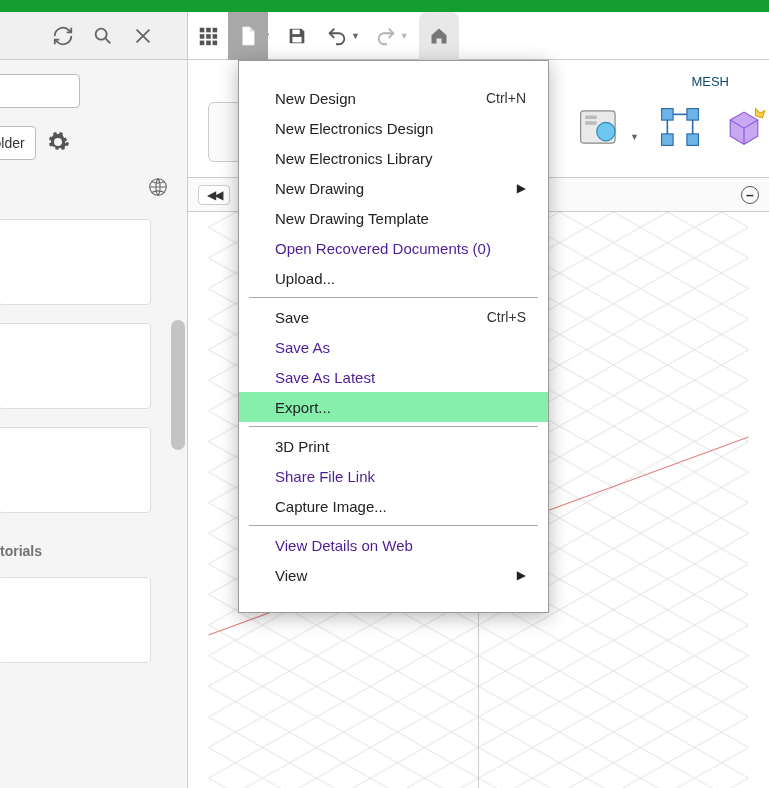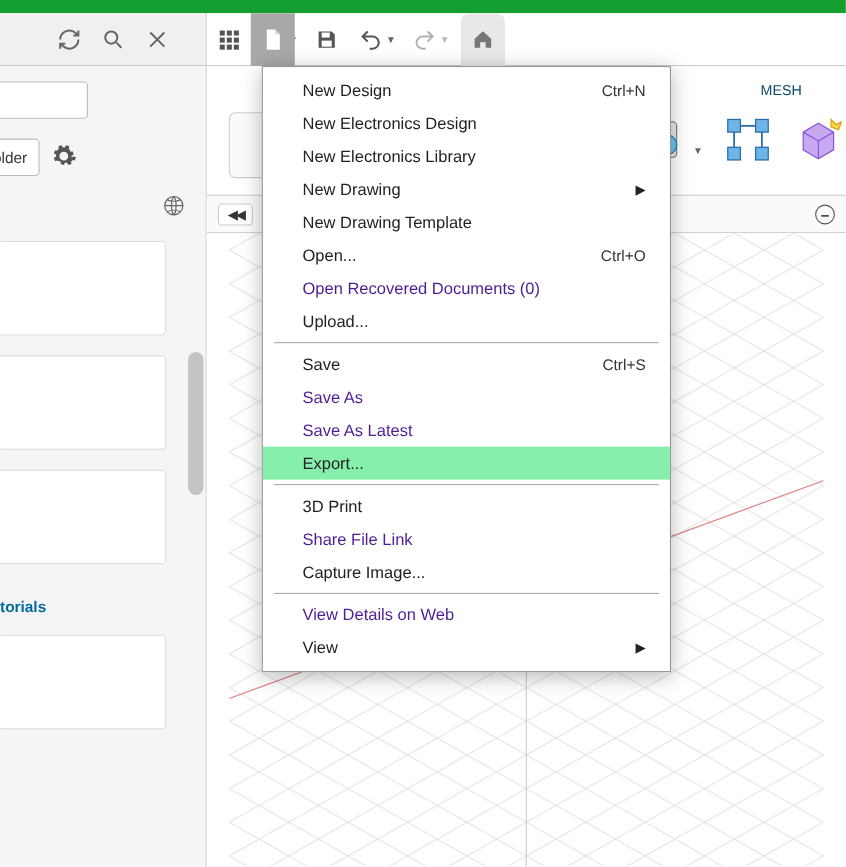--- a/index.html
+++ b/index.html
@@ -20,42 +20,42 @@
   .main { display: flex; height: calc(788px - 60px); }
   .sidebar { width: 188px; background: #f5f5f5; border-right: 1px solid #ccc; position: relative; padding: 14px 10px 0 0; }
   .sb-input { width: 120px; margin-left: -40px; background: #fff; border: 1px solid #bbb; border-radius: 4px; padding: 8px 10px; color: #555; }
   .sb-row { display: flex; align-items: center; margin-top: 18px; gap: 10px; margin-left: -40px; }
   .sb-btn { background: #fff; border: 1px solid #bbb; border-radius: 4px; padding: 8px 10px; color: #333; cursor: pointer; }
   .sb-gear { color: #555; }
   .sb-globe { text-align: right; padding-right: 8px; margin-top: 16px; color: #666; }
   .scrollthumb { position: absolute; right: 2px; top: 260px; width: 14px; height: 130px; background: #c4c4c4; border-radius: 7px; }
 
   .card { background:#fff; border:1px solid #ddd; border-radius:4px; height:86px; margin: 18px 26px 0 -2px; }
-  .section-label { margin: 30px 2px 0 0; font-weight: bold; color: #0369a1; }
+  .section-label { margin: 30px 2px 0 0; font-weight: bold; color: #737373; }
 
   .canvaswrap { flex: 1; position: relative; background: #fff; }
   .ribbon { height: 118px; border-bottom: 1px solid #ccc; position: relative; }
   .ribbon-label { position: absolute; top: 14px; font-size: 13px; color: #0c4a6e; }
   .mesh-lbl { right: 40px; }
   .ribbon-icons { position: absolute; top: 44px; right: 2px; display: flex; gap: 18px; align-items:center; }
   .rib-icon { width: 46px; height: 46px; display:flex; align-items:center; justify-content:center; }
   .caret-small { font-size:9px; color:#666; margin-left:-10px; align-self:flex-end; margin-bottom:8px;}
   .sketch-box { position:absolute; left:20px; top:42px; width:60px; height:60px; border:1px solid #ccc; border-radius:6px; background:#fafafa; }
 
   .subbar { height: 34px; border-bottom: 1px solid #ccc; display:flex; align-items:center; padding: 0 10px; gap:12px; background:#fafafa;}
   .subbar .pill { background:#fff; border:1px solid #ccc; border-radius:4px; padding:2px 8px; display:flex; gap:4px; }
   .subbar .rew { font-size:12px; letter-spacing:-2px; }
 
   .canvas { position:absolute; left:0; top:152px; right:0; bottom:0; overflow:hidden; background:#fff; }
   .canvas svg { width:100%; height:100%; }
 
   .tri-marker { position:absolute; left:32px; top:160px; font-size:12px; color:#333; }
 
   
-  .menu { position: absolute; left: 238px; top: 60px; width: 372px; background: #fff; border: 1px solid #999; box-shadow: 0 4px 18px rgba(0,0,0,0.28); z-index: 50; padding: 6px 0; }
+  .menu { position: absolute; left: 238px; top: 60px; width: 311px; background: #fff; border: 1px solid #999; box-shadow: 0 4px 18px rgba(0,0,0,0.28); z-index: 50; padding: 22px 0; }
   .menu-item { display:flex; align-items:center; justify-content:space-between; padding: 6px 22px 6px 36px; color:#222; cursor:pointer; height:30px; font-size:15px; }
   .menu-item.disabled { color:#4c1d95; cursor:default; }
   .menu-item.hover { background:#86efac; }
   .menu-item .arrow { font-size:12px; }
   .menu-sep { height:1px; background:#aaa; margin: 4px 10px; }
   .menu-short { color:#333; font-size:14px; }
 
   
   .nodes rect{ fill:#6fb4e8; stroke:#2b6da8; stroke-width:1;}
   .nodes line{ stroke:#2b6da8; stroke-width:1.4;}
@@ -241,24 +241,20 @@
       <div class="menu-item">
         <span>New Electronics Library</span>
       </div>
       <div class="menu-item">
         <span>New Drawing</span>
         <span class="arrow">▶</span>
       </div>
       <div class="menu-item">
         <span>New Drawing Template</span>
       </div>
-      <div class="menu-item">
-        <span>Open...</span>
-        <span class="menu-short">Ctrl+O</span>
-      </div>
       <div class="menu-item disabled">
         <span>Open Recovered Documents (0)</span>
       </div>
       <div class="menu-item">
         <span>Upload...</span>
       </div>
       <div class="menu-sep"></div>
       <div class="menu-item">
         <span>Save</span>
         <span class="menu-short">Ctrl+S</span>

